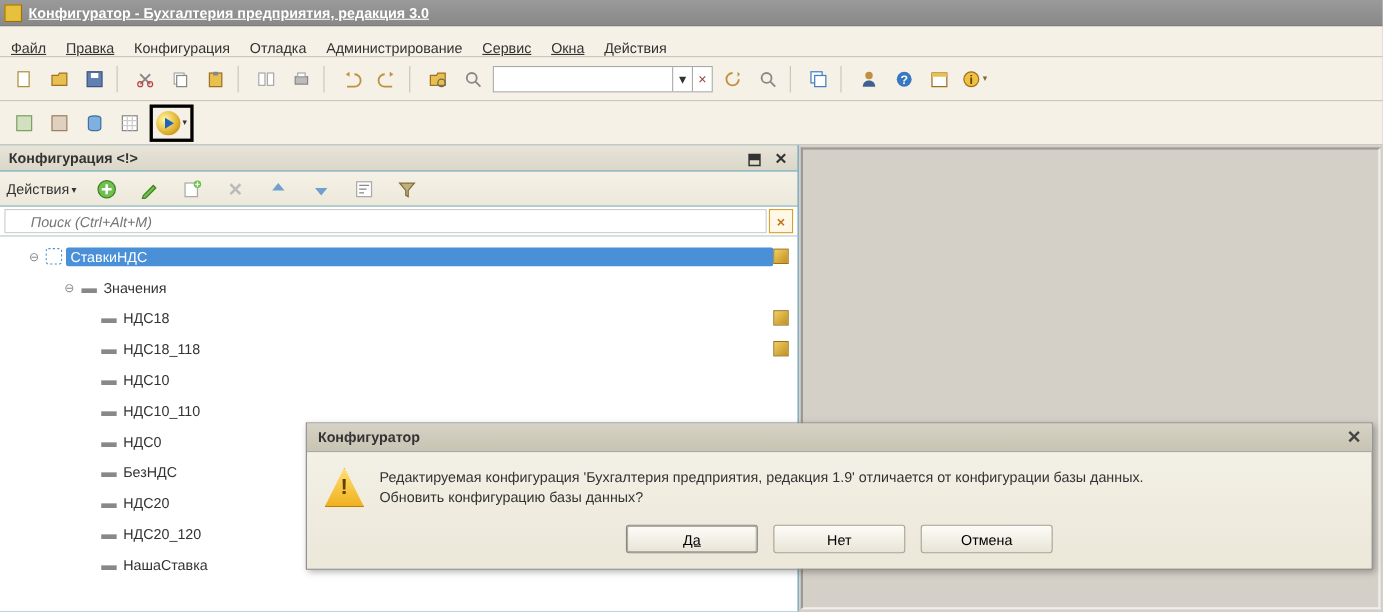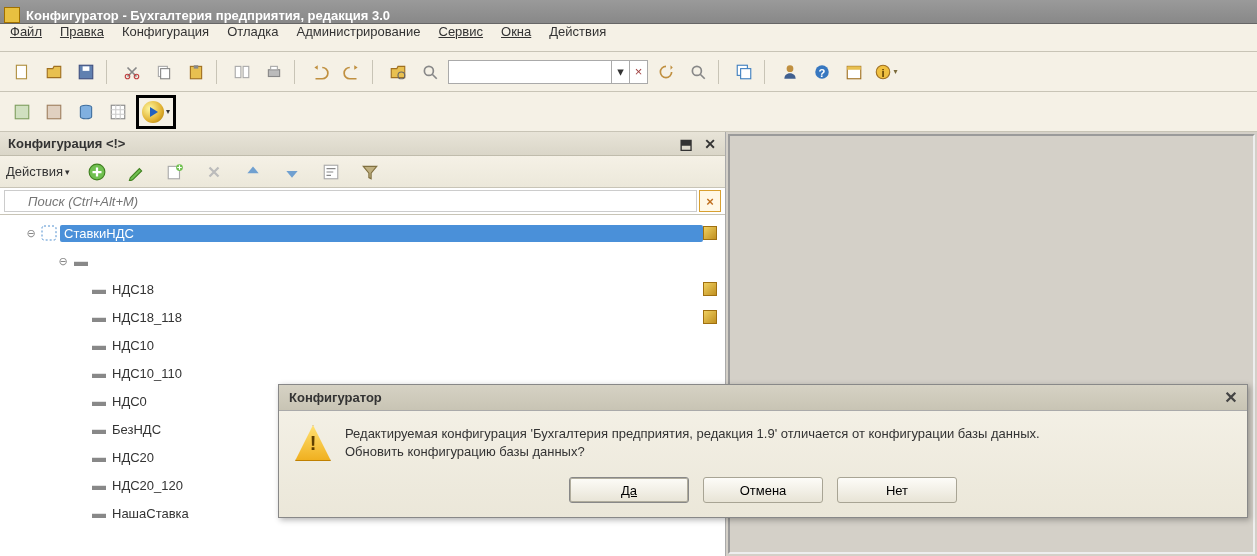--- a/index.html
+++ b/index.html
@@ -9,38 +9,39 @@
   background: #d4d0c8;
   width: 1257px;
   height: 556px;
   overflow: hidden;
   color: #333;
 }
 .titlebar {
   background: linear-gradient(#9a9a9a, #888);
   height: 24px;
   display: flex;
-  align-items: flex-end;
+  align-items: center;
   padding: 0 4px;
   color: #fff;
   font-weight: bold;
   font-size: 13px;
   border-bottom: 1px solid #666;
+  text-decoration: underline;
 }
 .titlebar .tb-icon {
   width: 16px; height: 16px;
   background: #e8c040;
   border: 1px solid #a07000;
   margin-right: 6px;
 }
 .menubar {
   background: #f5f1e6;
   height: 28px;
   display: flex;
-  align-items: flex-start;
+  align-items: flex-end;
   padding: 0 10px;
   border-bottom: 1px solid #c8c4b6;
   gap: 18px;
 }
 .menubar .mitem { cursor: default; color: #333; }
 .menubar .mitem u { text-decoration: underline; }
 .toolbar {
   background: #f5f1e6;
   display: flex;
   align-items: center;
@@ -427,20 +428,21 @@
               <rect x="1" y="1" width="14" height="14" rx="2" fill="none" stroke="#5090d0" stroke-dasharray="2 2"></rect>
             </svg>
           </div>
         <span class="label sel">СтавкиНДС</span>
         <div class="cube"></div>
       </div>
       <div class="tree-row">
         <div class="indent" style="width:56px"></div>
         <div class="toggle">⊖</div>
         <div class="ticon" style="color:#888;">▬</div>
+        <span class="label">Значения</span>
       </div>
       <div id="tree-items">
           <div class="tree-row">
             <div class="indent" style="width:88px"></div>
     <div class="ticon" style="color:#888;">▬</div>
     <span class="label">НДС18</span>
     <div class="cube"></div>
           </div>
           <div class="tree-row">
             <div class="indent" style="width:88px"></div>
@@ -496,16 +498,16 @@
   </div>
   <div class="dialog-body">
     <div class="warn">!</div>
     <div class="msg">
       <div>Редактируемая конфигурация 'Бухгалтерия предприятия, редакция 1.9' отличается от конфигурации базы данных.</div>
       <div>Обновить конфигурацию базы данных?</div>
     </div>
   </div>
   <div class="dialog-buttons">
     <button class="default"><u>Да</u></button>
+    <button>Нет</button>
     <button>Отмена</button>
-    <button>Нет</button>
   </div>
 </div>
 
 </body></html>

